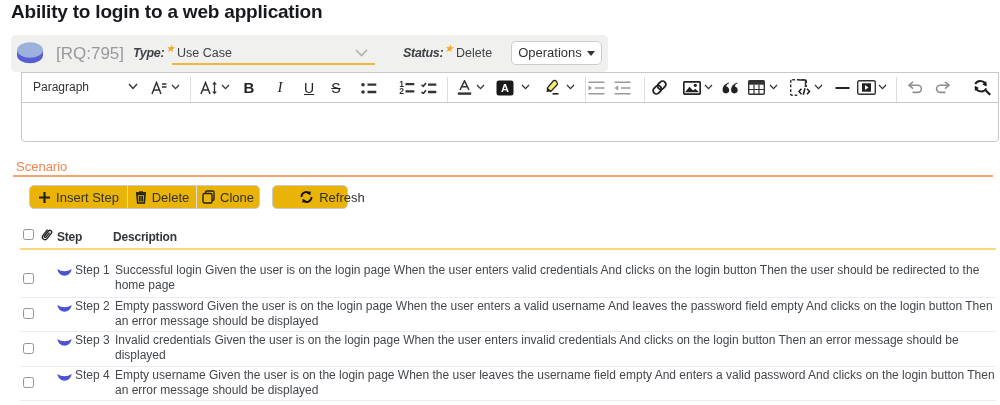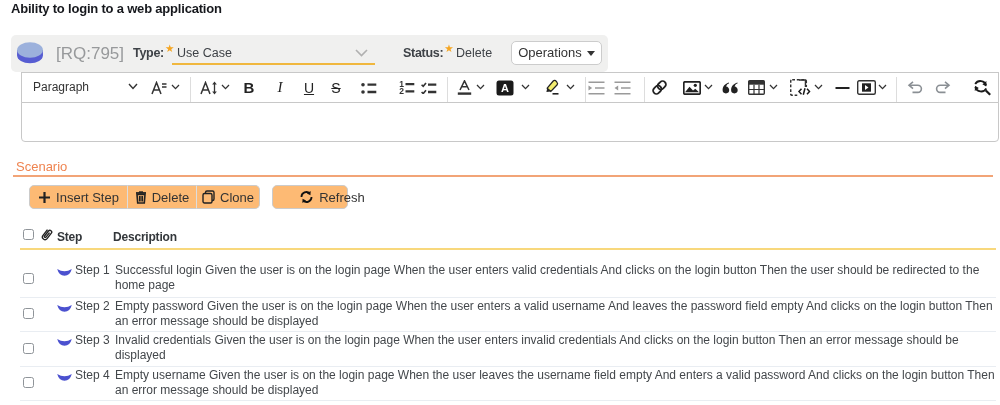--- a/index.html
+++ b/index.html
@@ -1,25 +1,25 @@
 <!DOCTYPE html>
 <html><head>
 <meta charset="utf-8">
 <style>
 * { margin:0; padding:0; box-sizing:border-box; }
 html,body { width:1000px; height:405px; background:#fff; font-family:"Liberation Sans", sans-serif; overflow:hidden; }
 .abs { position:absolute; }
 
 
-h1 { position:absolute; left:11px; top:1px; font-size:13px; font-weight:bold; color:#16181d; letter-spacing:-0.2px; }
+h1 { position:absolute; left:11px; top:1px; font-size:19px; font-weight:bold; color:#16181d; letter-spacing:-0.2px; }
 
 
 .bar { position:absolute; left:11px; top:35px; width:597px; height:37px; background:#f0f0ef; border-radius:5px; }
 .rq { position:absolute; left:56px; top:44px; font-size:17px; color:#97999b;text-align:center; }
-.lbl { font-size:12.5px; font-weight:bold; color:#3e4247; letter-spacing:-0.3px; }
+.lbl { font-size:12.5px; font-weight:bold; color:#3e4247; letter-spacing:-0.3px;font-style:italic; }
 .star { color:#f5a623; font-size:10.5px; position:relative; top:-5.5px; margin-left:1px; letter-spacing:0; font-weight:normal; }
 .typelbl { position:absolute; left:133px; top:46px; }
 .usecase { position:absolute; left:177px; top:46px; font-size:12.5px; color:#3e4247; }
 .typeline { position:absolute; left:172px; top:63px; width:203px; height:2px; background:#f0b73e; }
 .chev-grey { position:absolute; left:355px; top:49px; width:13px; height:8px; }
 .statuslbl { position:absolute; left:403px; top:46px; }
 .planned { position:absolute; left:456px; top:46px; font-size:12.5px; color:#3e4247; }
 .opsbtn { position:absolute; left:511px; top:41px; width:91px; height:24px; background:#fff; border:1px solid #ccc; border-radius:5px; font-size:13px; color:#333; text-align:center; line-height:22px; }
 .caret { display:inline-block; width:0; height:0; border-left:4px solid transparent; border-right:4px solid transparent; border-top:5px solid #333; margin-left:5px; vertical-align:middle; }
 
@@ -29,21 +29,21 @@
 .ti { position:absolute; top:72px; height:31px; display:flex; align-items:center; justify-content:center; }
 .tsep { position:absolute; top:77px; width:1px; height:25px; background:#ddd; }
 .parabox { position:absolute; left:26px; top:76px; width:116px; height:22px; font-size:12px; color:#333; }
 .parabox span { position:absolute; left:7px; top:4px; }
 
 
 .scenario { position:absolute; left:16px; top:159px; font-size:13px; color:#ef8450; }
 .scenline { position:absolute; left:13px; top:175px; width:980px; height:2px; background:#f2a477; }
 
 
-.btn { position:absolute; top:185px; height:24px; background:#fdba74; border:1px solid #cbcbcb; font-size:13px; color:#333; display:flex; align-items:center; justify-content:center; gap:5px; }
+.btn { position:absolute; top:185px; height:24px; background:#eab308; border:1px solid #cbcbcb; font-size:13px; color:#333; display:flex; align-items:center; justify-content:center; gap:5px; }
 .btn svg { flex:none; }
 #b1 { left:29px; width:99px; border-radius:5px 0 0 5px; }
 #b2 { left:127px; width:70px; border-left:1px solid #ddd; border-radius:0; }
 #b3 { left:196px; width:64px; border-left:1px solid #ddd; border-radius:0 5px 5px 0; }
 #b4 { left:272px; width:76px; border-radius:5px;padding-left:44px; }
 
 
 table { position:absolute; left:20px; top:222px; width:976px; border-collapse:collapse; table-layout:fixed; }
 th, td { vertical-align:top; font-size:12px; color:#43474b; text-align:left; font-weight:normal; padding:0; }
 thead th { font-size:12px; font-weight:bold; color:#33373b; height:27px; border-bottom:2px solid #f8d87c; letter-spacing:-0.2px; }

